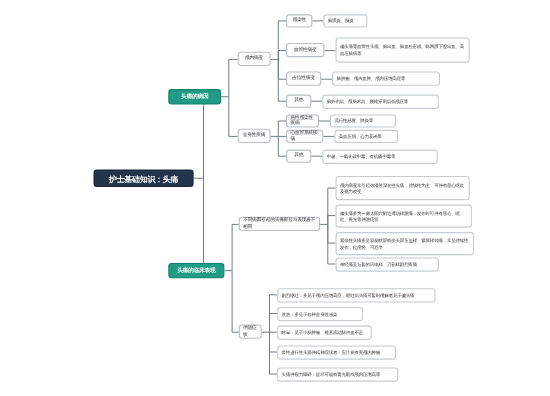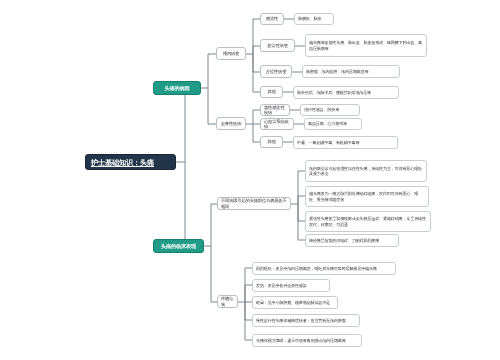--- a/index.html
+++ b/index.html
@@ -35,23 +35,22 @@
     letter-spacing: -0.2px;
   }
   
   .node.root {
     background: #23354a;
     color: #ffffff;
     border: 1px solid #1a2736;
     border-radius: 3px;
     font-size: 7.2px;
     padding: 3px 5px;
-    justify-content: flex-start;
+    justify-content: center;
     font-weight: bold;
-    text-decoration: underline;
   }
   
   .node.branch {
     background: #1f9b86;
     color: #ffffff;
     border: 1px solid #17806e;
     border-radius: 3px;
     font-size: 5.2px;
     padding: 2px 4px;
     justify-content: center;

